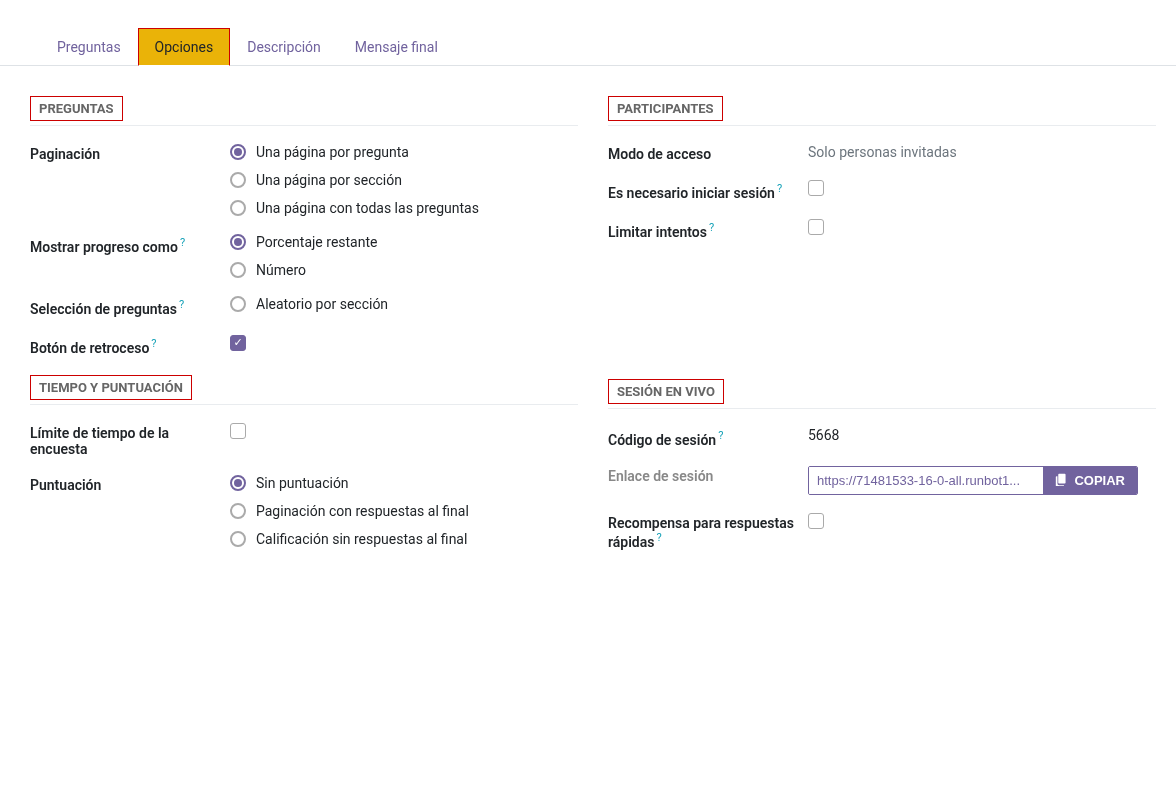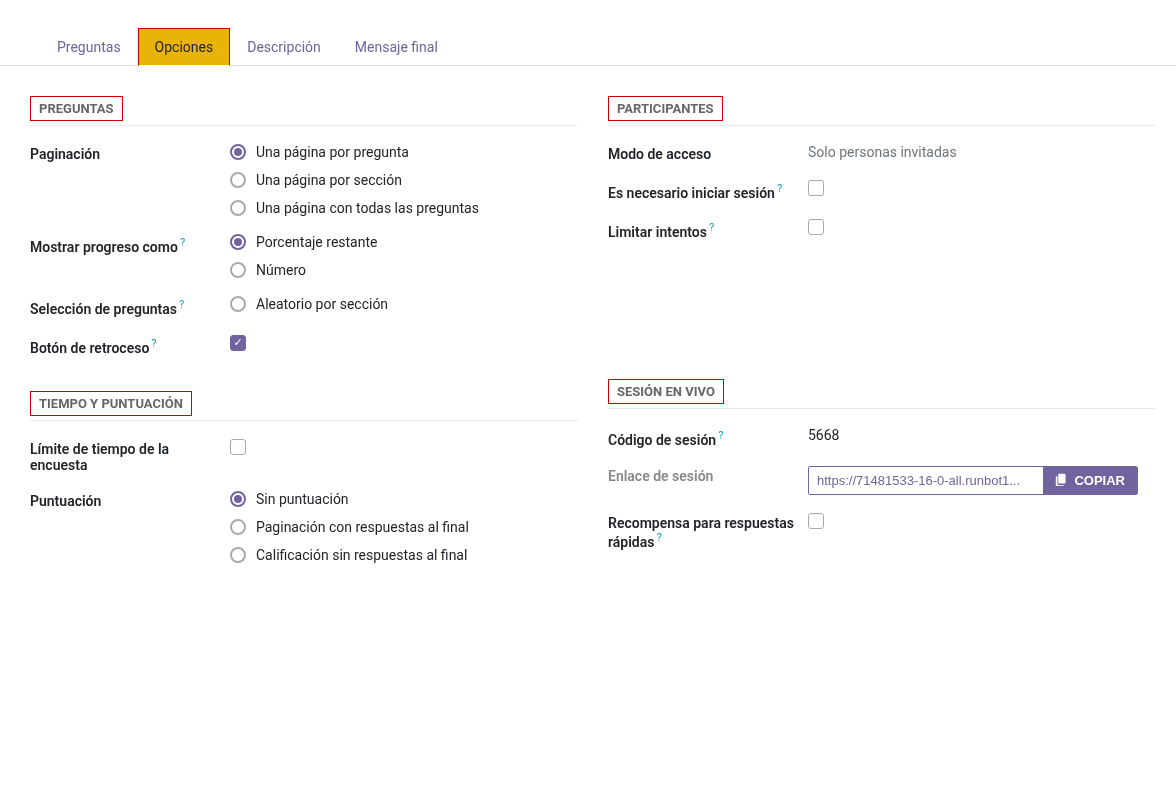--- a/index.html
+++ b/index.html
@@ -223,21 +223,21 @@
       <div class="field-row">
         <div class="field-label">
           <span>Botón de retroceso</span><span class="help">?</span>
         </div>
         <div class="field-value">
           <span class="checkbox checked">✓</span>
         </div>
       </div>
     </div>
 
-    <div style="margin-top:36px;">
+    <div style="margin-top:20px;">
       <span class="section-title">TIEMPO Y PUNTUACIÓN</span>
       <hr class="section-hr">
 
       
       <div class="field-row">
         <div class="field-label">Límite de tiempo de la encuesta</div>
         <div class="field-value">
           <span class="checkbox"></span>
         </div>
       </div>

